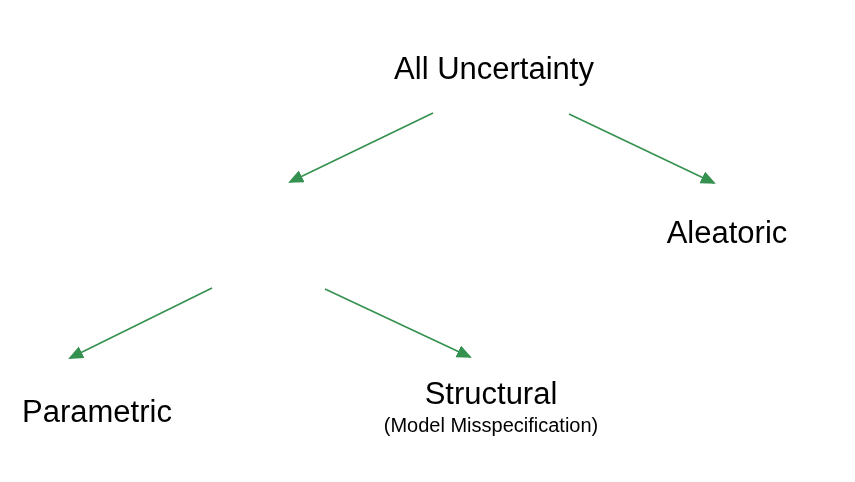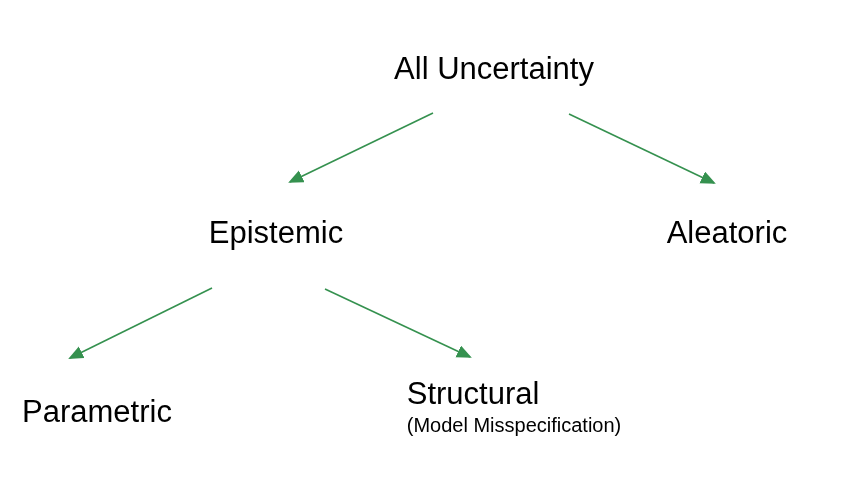--- a/index.html
+++ b/index.html
@@ -21,33 +21,33 @@
     top: 0;
     width: 855px;
     height: 482px;
   }
   .node {
     position: absolute;
     transform: translate(-50%, -50%);
     color: #000000;
     font-size: 31px;
     white-space: nowrap;
-    text-align: left;
+    text-align: center;
     line-height: 1.15;
   }
   .node .sublabel {
     display: block;
     font-size: 20px;
     margin-top: 2px;
   }
   .node-root        { left: 494px; top: 69px;  }
   .node-epistemic   { left: 276px; top: 233px; }
   .node-aleatoric   { left: 727px; top: 233px; }
   .node-parametric  { left: 97px;  top: 412px; }
-  .node-structural  { left: 514px; top: 406px; }
+  .node-structural  { left: 491px; top: 406px; }
 </style>
 </head>
 <body>
 
 <div class="canvas">
 
   <svg class="edges-layer" width="855" height="482" viewBox="0 0 855 482" xmlns="http://www.w3.org/2000/svg">
     <defs>
       <marker id="arrowhead" markerUnits="userSpaceOnUse" markerWidth="18" markerHeight="15" refX="13" refY="6.5" orient="auto">
         <path d="M0,0 L15,6.5 L0,13 Z" fill="#35914F"></path>
@@ -58,21 +58,20 @@
 
     <line x1="569" y1="114" x2="714" y2="183" stroke-width="1.6" marker-end="url(#arrowhead)" stroke="#35914F"></line>
 
     <line x1="212" y1="288" x2="70" y2="358" stroke-width="1.6" marker-end="url(#arrowhead)" stroke="#35914F"></line>
 
     <line x1="325" y1="289" x2="470" y2="357" stroke-width="1.6" marker-end="url(#arrowhead)" stroke="#35914F"></line>
   </svg>
 
   <div class="node node-root">All Uncertainty</div>
 
-  <div class="node node-epistemic">Epistemic</div>
 
   <div class="node node-parametric">Parametric</div>
 
   <div class="node node-aleatoric">Aleatoric</div>
 
   <div class="node node-structural">
     <span>Structural</span>
     <span class="sublabel">(Model Misspecification)</span>
   </div>
 

